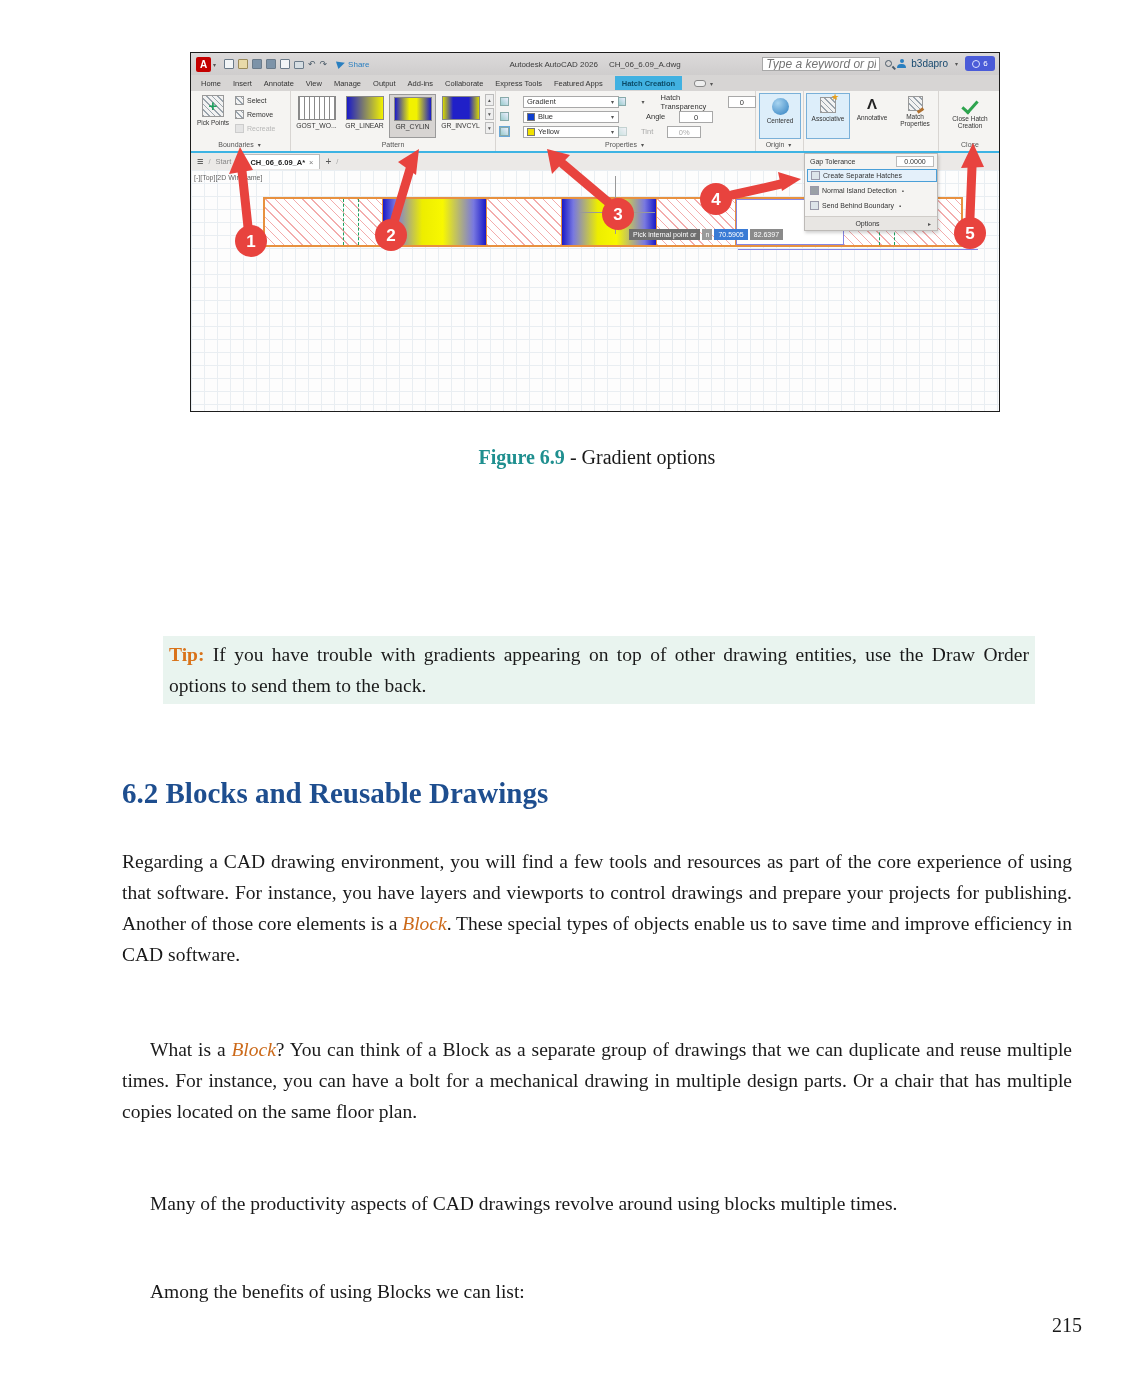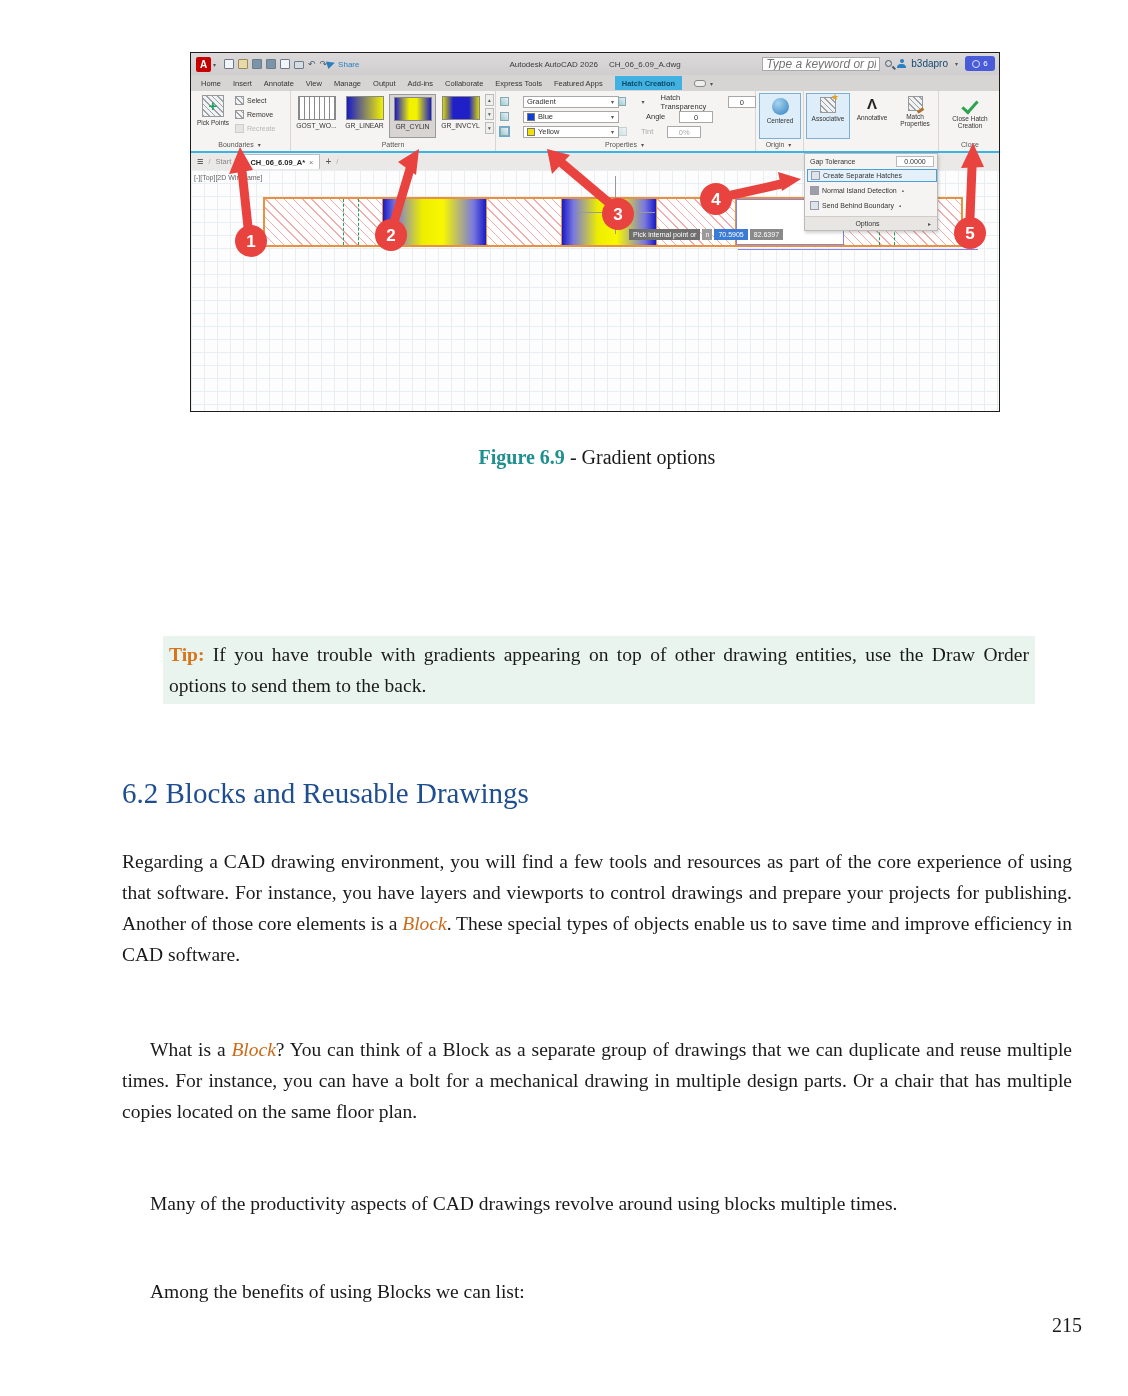--- a/index.html
+++ b/index.html
@@ -8,41 +8,41 @@
 
   
   .caption{position:absolute;left:122px;top:446px;width:950px;text-align:center;font-size:20px;}
   .cap-label{color:#1f8f8f;font-weight:bold;}
   .para{position:absolute;left:122px;width:950px;font-size:19.5px;line-height:31px;text-align:justify;}
   .indent{text-indent:28px;}
   .tipbox{position:absolute;left:163px;top:636px;width:860px;background:#e9f4ef;
           font-size:19.5px;line-height:31px;padding:3px 6px;text-align:justify;}
   .tip-label{color:#d9731a;font-weight:bold;}
   .term{color:#cc6a1a;font-style:italic;}
-  .heading{position:absolute;left:122px;top:753px;font-size:29px;font-weight:normal;color:#1e4e8f;}
+  .heading{position:absolute;left:122px;top:753px;font-size:29px;font-weight:bold;color:#1e4e8f;}
   .pagenum{position:absolute;left:1022px;top:1314px;width:60px;text-align:right;font-size:20px;}
 
   
   .shot{position:absolute;left:190px;top:52px;width:810px;height:360px;background:#fff;
         border:1.5px solid #1c1c1c;font-family:"Liberation Sans", sans-serif;box-sizing:border-box;}
   .shot *{box-sizing:border-box;}
 
   
   .titlebar{position:absolute;left:0;top:0;width:100%;height:22px;background:linear-gradient(#dcdadA,#cfcdcd);
             display:flex;align-items:center;font-size:8px;color:#333;}
   .aclogo{width:15px;height:15px;margin-left:5px;background:#c40000;border-radius:2px;color:#fff;
           font-weight:bold;font-size:10px;text-align:center;line-height:15px;}
   .caret{font-size:6px;color:#555;margin:0 2px;}
   .qat{display:flex;gap:4px;margin-left:6px;align-items:center;}
   .qicon{width:10px;height:10px;border:1px solid #6b7b8a;background:#f2f5f7;border-radius:1px;}
   .qicon.save{background:#7d93a8;}
   .qicon.folder{background:#e8d9a8;border-color:#9a8a5a;}
   .qicon.print{background:#d6dde2;height:8px;margin-top:2px;}
   .qglyph{font-size:9px;color:#4a5a68;line-height:10px;}
-  .share{display:flex;align-items:center;gap:3px;color:#2a7fc0;}
+  .share{display:flex;align-items:center;gap:3px;margin-left:10px;color:#2a7fc0;}
   .share-tri{width:0;height:0;border-left:8px solid #2a7fc0;border-top:4px solid transparent;border-bottom:4px solid transparent;transform:rotate(-18deg);}
   .tb-title{position:absolute;left:0;right:0;text-align:center;pointer-events:none;color:#3a3a3a;}
   .tb-right{position:absolute;right:4px;top:3px;display:flex;align-items:center;gap:5px;}
   .searchbox{width:118px;height:14px;background:#fff;border:1px solid #a8a8a8;font-size:12px;
              font-style:italic;color:#999;padding:0 3px;font-family:"Liberation Sans",sans-serif;}
   .mag{width:7px;height:7px;border:1.5px solid #4a5a68;border-radius:50%;position:relative;}
   .mag::after{content:"";position:absolute;left:6px;top:6px;width:4px;height:1.5px;background:#4a5a68;transform:rotate(45deg);}
   .person{width:9px;height:9px;position:relative;}
   .person::before{content:"";position:absolute;left:2.5px;top:0;width:4px;height:4px;border-radius:50%;background:#2a7fc0;}
   .person::after{content:"";position:absolute;left:0;top:4.5px;width:9px;height:4.5px;border-radius:4px 4px 0 0;background:#2a7fc0;}

